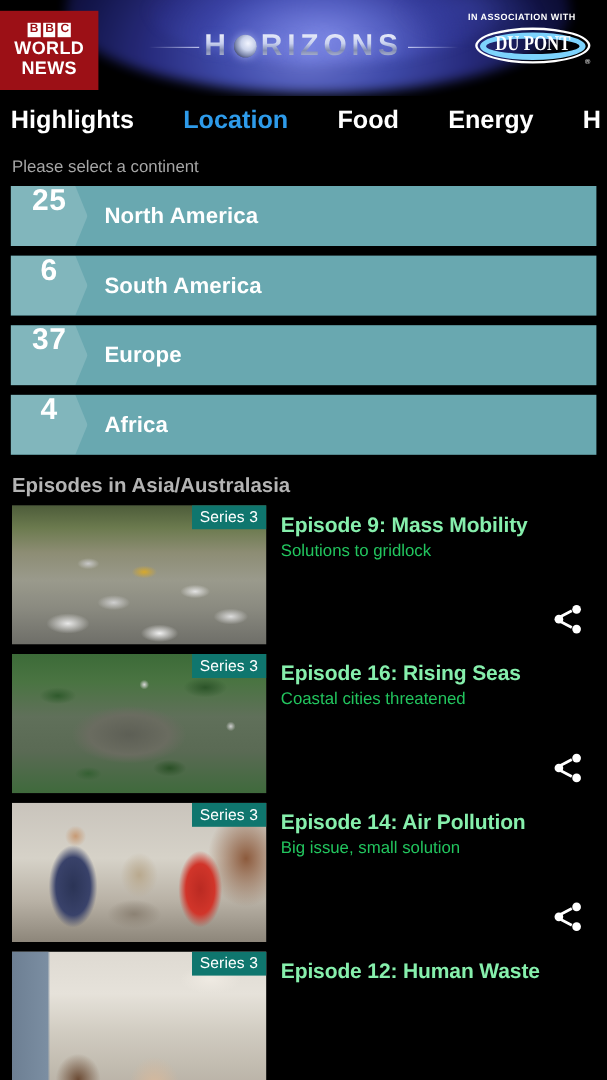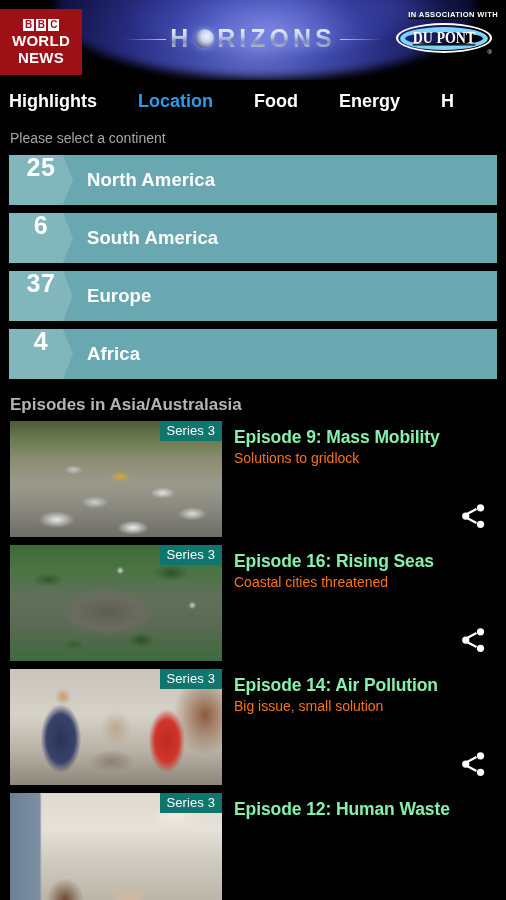--- a/index.html
+++ b/index.html
@@ -93,22 +93,21 @@
     border-radius:50%;
     background:radial-gradient(circle at 62% 38%, #f2f5ff 0%, #c9d2ea 35%, #7d88ad 62%, #2a3050 88%, #11152b 100%);
     box-shadow:0 0 7px rgba(190,205,255,.65);
     margin:0 3px; vertical-align:-2px;
   }
 
   
   .dupont {
     position:absolute; right:8px; top:10px;
     width:108px; z-index:5;
-    text-align:right;
-    text-decoration:underline;
+    text-align:left;
   }
   .dupont-assoc {
     color:#fff; font-size:7.5px; font-weight:bold;
     letter-spacing:.4px; margin-bottom:4px;
     white-space:nowrap;
   }
   .dupont-oval {
     width:96px; height:30px; margin:0 auto;
     border:2px solid #fff; border-radius:50%;
     display:flex; align-items:center; justify-content:center;
@@ -133,21 +132,21 @@
   
   .tabs {
     position:relative;
     height:42px; width:506px;
     background:#000;
     display:flex; align-items:center;
     padding-left:9px;
     overflow:hidden;
   }
   .tab {
-    color:#fff; font-size:18px; font-weight:bold;
+    color:#fff; font-size:21px; font-weight:bold;
     white-space:nowrap; margin-right:41px;
     cursor:pointer;
   }
   .tab.active { color:#2e9bea; }
   .tab.clipped { margin-right:0; }
 
   
   .prompt {
     color:#a6a6a6; font-size:14px;
     padding:8px 0 9px 10px;
@@ -209,21 +208,21 @@
     letter-spacing:.1px;
     z-index:3;
   }
   .ep-text { padding:6px 0 0 12px; flex:1; min-width:0; }
   .ep-title {
     color:#86efac; font-size:17.5px; font-weight:bold;
     line-height:1.15; letter-spacing:-.1px;
     white-space:nowrap;
   }
   .ep-sub {
-    color:#f97316; font-size:14px;
+    color:#22c55e; font-size:14px;
     margin-top:3px; white-space:nowrap;
   }
   .share-btn {
     position:absolute; right:14px; bottom:14px;
     width:34px; height:30px;
     cursor:pointer;
   }
 
   
   .art-traffic {

